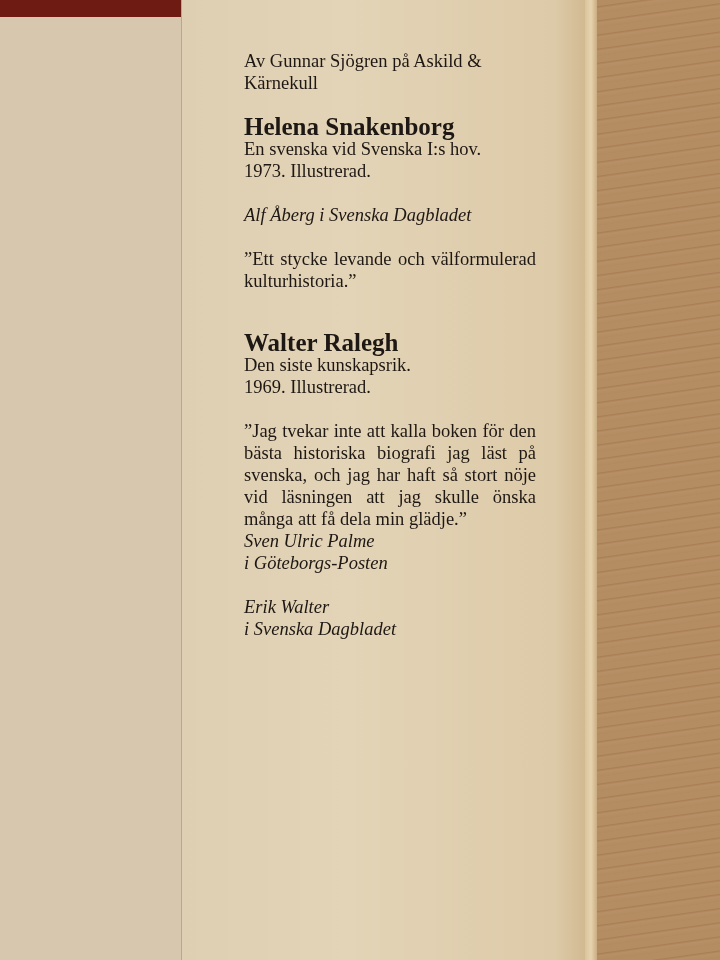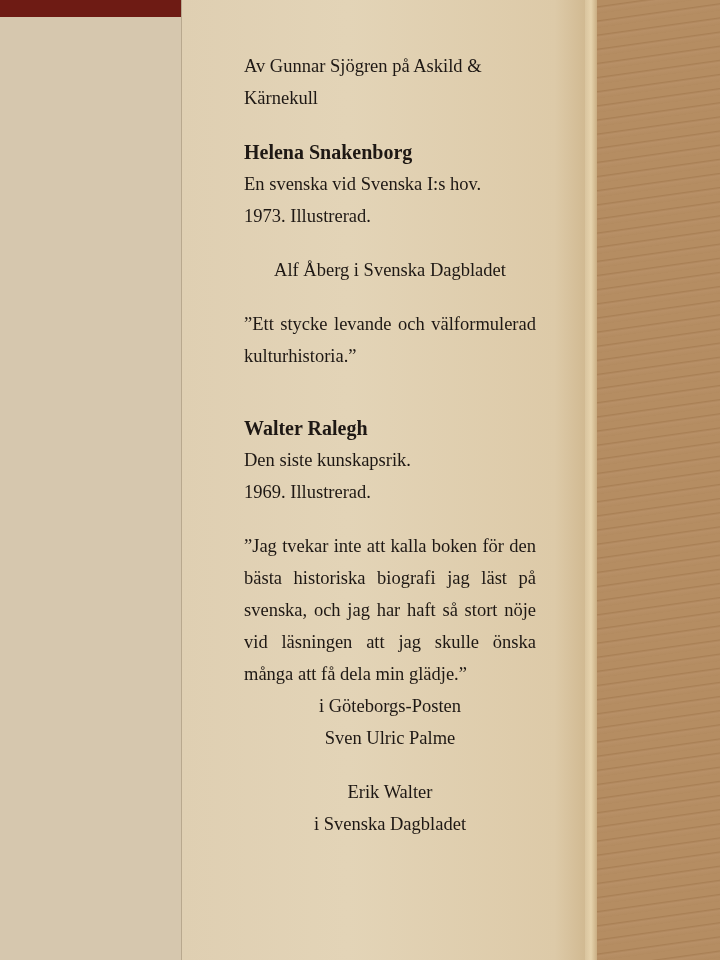--- a/index.html
+++ b/index.html
@@ -5,27 +5,27 @@
   html, body { margin:0; padding:0; }
   body { width:720px; height:960px; position:relative; overflow:hidden; background:#b08a5e; font-family:"Liberation Serif","DejaVu Serif",serif; }
   .wood { position:absolute; left:595px; top:0; width:125px; height:960px;
     background: repeating-linear-gradient(172deg, #b58d62 0px, #b58d62 6px, #a98055 7px, #b89067 9px, #b38b60 14px);
   }
   .left-page { position:absolute; left:0; top:17px; width:181px; height:943px; background:#d6c7ae; }
   .red-band { position:absolute; left:0; top:0; width:201px; height:17px; background:#6e1b14; }
   .flap { position:absolute; left:181px; top:0; width:414px; height:960px; background:linear-gradient(90deg,#dfcfb2 0%, #e3d4b7 40%, #ddcaa8 90%, #cdb48a 100%);
     border-left:1px solid #b8a88e; }
   .flap-edge { position:absolute; left:585px; top:0; width:12px; height:960px; background:linear-gradient(90deg,#d9c49e,#e6d3ad,#c9ad82); }
-  .text { position:absolute; left:244px; top:50px; width:292px; color:#1e1814; font-size:18.5px; line-height:32px; }
+  .text { position:absolute; left:244px; top:50px; width:292px; color:#1e1814; font-size:18.5px; line-height:22px; }
   .text p { margin:0; }
   .gap-m { height:22px; }
   .gap-l { height:40px; }
-  .head { font-weight:bold; font-size:20px; }
+  .head { font-weight:bold; font-size:25px; }
   .just { text-align:justify; }
-  .attr { text-align:center; }
+  .attr { text-align:left; font-style:italic; }
 </style>
 </head>
 <body>
 
 <div class="wood"></div>
 <div class="red-band"></div>
 <div class="left-page"></div>
 <div class="flap"></div>
 <div class="flap-edge"></div>
 
@@ -40,18 +40,18 @@
   <p class="attr">Alf Åberg i Svenska Dagbladet</p>
   <div class="gap-m"></div>
   <p class="just">”Ett stycke levande och välformulerad kulturhistoria.”</p>
   <div class="gap-l"></div>
 
   <p class="head">Walter Ralegh</p>
   <p>Den siste kunskapsrik.</p>
   <p>1969. Illustrerad.</p>
   <div class="gap-m"></div>
   <p class="just">”Jag tvekar inte att kalla boken för den bästa historiska biografi jag läst på svenska, och jag har haft så stort nöje vid läsningen att jag skulle önska många att få dela min glädje.”</p>
+  <p class="attr">Sven Ulric Palme</p>
   <p class="attr">i Göteborgs-Posten</p>
-  <p class="attr">Sven Ulric Palme</p>
   <div class="gap-m"></div>
   <p class="attr">Erik Walter</p>
   <p class="attr">i Svenska Dagbladet</p>
 </div>
 
 </body></html>

